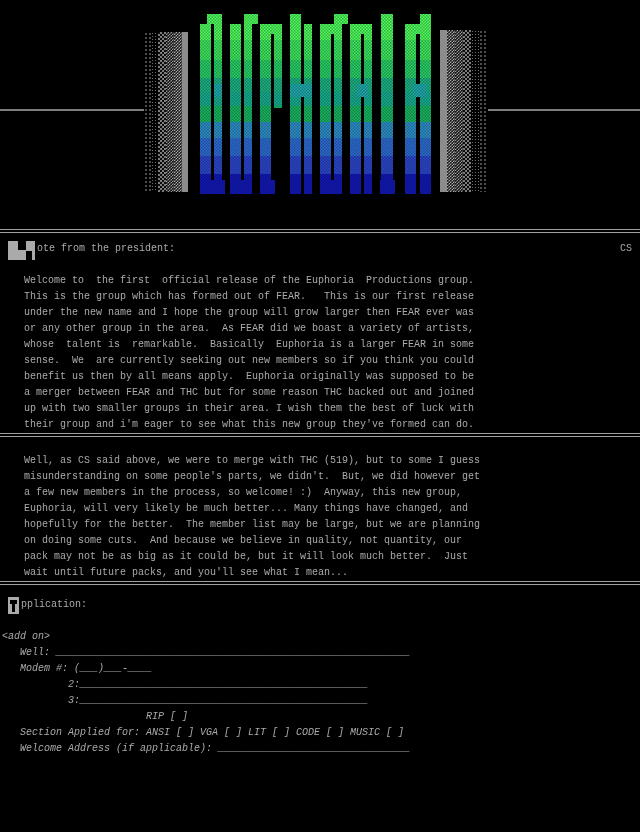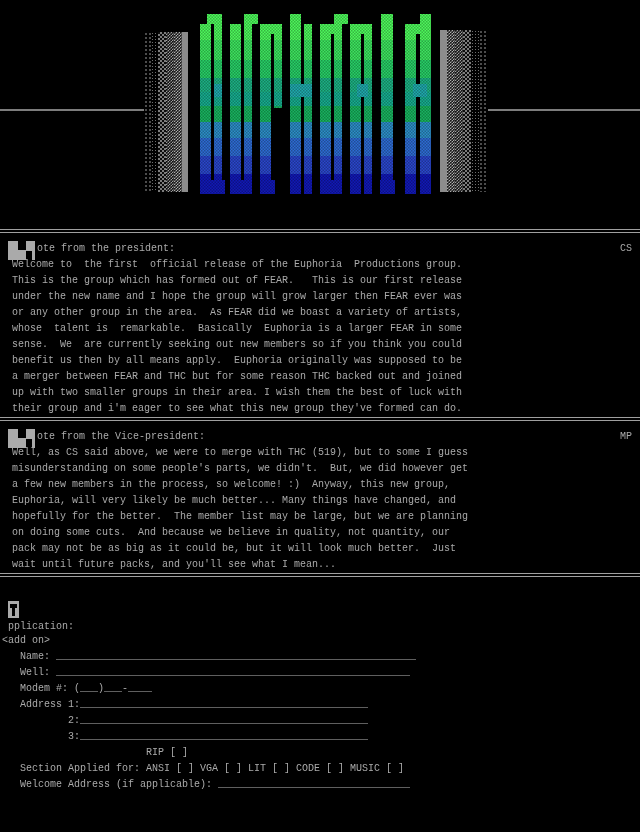--- a/index.html
+++ b/index.html
@@ -29,26 +29,26 @@
                            linear-gradient(45deg,#9c9c9c 25%,transparent 25%,transparent 75%,#9c9c9c 75%);
           background-position:0 0,1.5px 1.5px; background-size:3px 3px; }
   .chkC { background-color:#1a1a1a;
           background-image:linear-gradient(45deg,#aeaeae 25%,transparent 25%,transparent 75%,#aeaeae 75%),
                            linear-gradient(45deg,#aeaeae 25%,transparent 25%,transparent 75%,#aeaeae 75%);
           background-position:0 0,1.5px 1.5px; background-size:3px 3px; }
   .sol  { background:#8c8c8c; }
   
   .sep { height:2px; border-top:1px solid #9f9f9f; border-bottom:1px solid #9f9f9f; background:#000; }
   .hdr { display:flex; align-items:flex-start; height:16px; margin-top:8px; padding:0 8px; overflow:visible; }
-  .hdr.app { margin-top:24px;flex-direction:column; }
+  .hdr.app { margin-top:12px; }
   .hdr svg { flex:none; margin-right:2px; }
   .init { margin-left:auto; }
-  .body { white-space:pre; padding-left:12px; }
+  .body { white-space:pre; padding-left:24px; margin-top:16px; }
   .form { margin-top:16px; }
-  .form div { white-space:pre; padding-left:2px; height:16px; }
+  .form div { white-space:pre; padding-left:2px; height:16px;font-style:italic; }
 </style>
 </head>
 <body>
 
 <div id="screen">
 
   <div class="logo-area">
     <div class="hline hline-l"></div>
     <div class="hline hline-r"></div>
 
@@ -185,29 +185,20 @@
 or any other group in the area.  As FEAR did we boast a variety of artists,
 whose  talent is  remarkable.  Basically  Euphoria is a larger FEAR in some
 sense.  We  are currently seeking out new members so if you think you could
 benefit us then by all means apply.  Euphoria originally was supposed to be
 a merger between FEAR and THC but for some reason THC backed out and joined
 up with two smaller groups in their area. I wish them the best of luck with
 their group and i'm eager to see what this new group they've formed can do.</div>
 
   <div class="sep"></div>
 
-  <div class="hdr">
-    <svg width="27" height="20" viewBox="0 0 27 20">
-      <rect x="0" y="0" width="27" height="19" fill="#aaaaaa"></rect>
-      <rect x="10" y="0" width="8" height="9" fill="#000"></rect>
-      <rect x="18" y="10" width="6" height="9" fill="#000"></rect>
-    </svg>
-    <span>ote from the Vice-president:</span>
-    <span class="init">MP</span>
-  </div>
   <div class="body">Well, as CS said above, we were to merge with THC (519), but to some I guess
 misunderstanding on some people's parts, we didn't.  But, we did however get
 a few new members in the process, so welcome! :)  Anyway, this new group,
 Euphoria, will very likely be much better... Many things have changed, and
 hopefully for the better.  The member list may be large, but we are planning
 on doing some cuts.  And because we believe in quality, not quantity, our
 pack may not be as big as it could be, but it will look much better.  Just
 wait until future packs, and you'll see what I mean...</div>
 
   <div class="sep"></div>
@@ -216,24 +207,22 @@
     <svg width="11" height="18" viewBox="0 0 11 18">
       <rect x="0" y="0" width="11" height="17" fill="#aaaaaa"></rect>
       <rect x="2" y="3" width="7" height="4" fill="#000"></rect>
       <rect x="4" y="7" width="3" height="8" fill="#000"></rect>
     </svg>
     <span>pplication:</span>
   </div>
 
   <div class="form">
     <div>&lt;add on&gt;</div>
-    <div>   Name: ____________________________________________________________</div>
     <div>   Well: ___________________________________________________________</div>
     <div>   Modem #: (___)___-____</div>
-    <div>   Address 1:________________________________________________</div>
     <div>           2:________________________________________________</div>
     <div>           3:________________________________________________</div>
     <div>                        RIP [ ]</div>
     <div>   Section Applied for: ANSI [ ] VGA [ ] LIT [ ] CODE [ ] MUSIC [ ]</div>
     <div>   Welcome Address (if applicable): ________________________________</div>
   </div>
 
 </div>
 
 </body></html>

